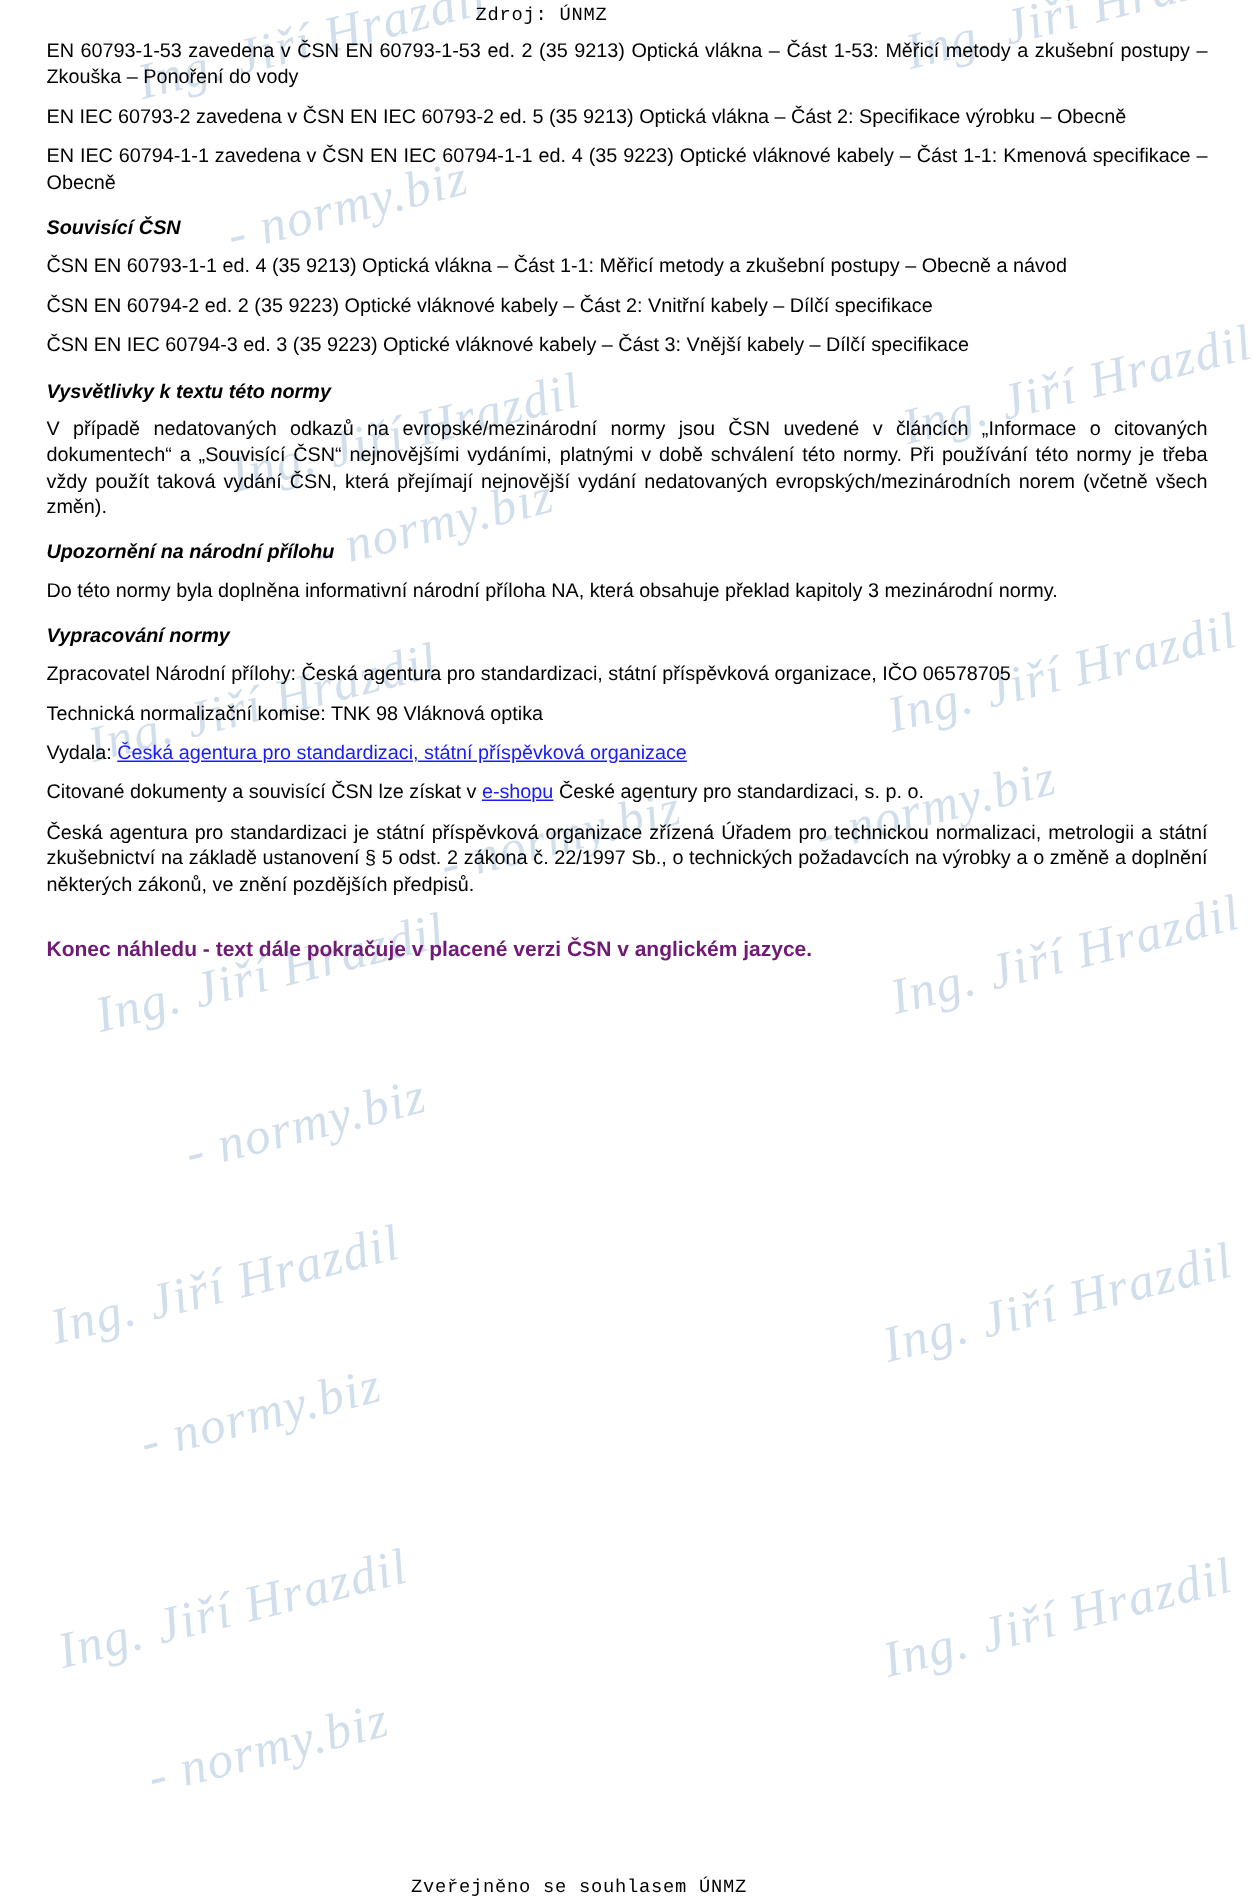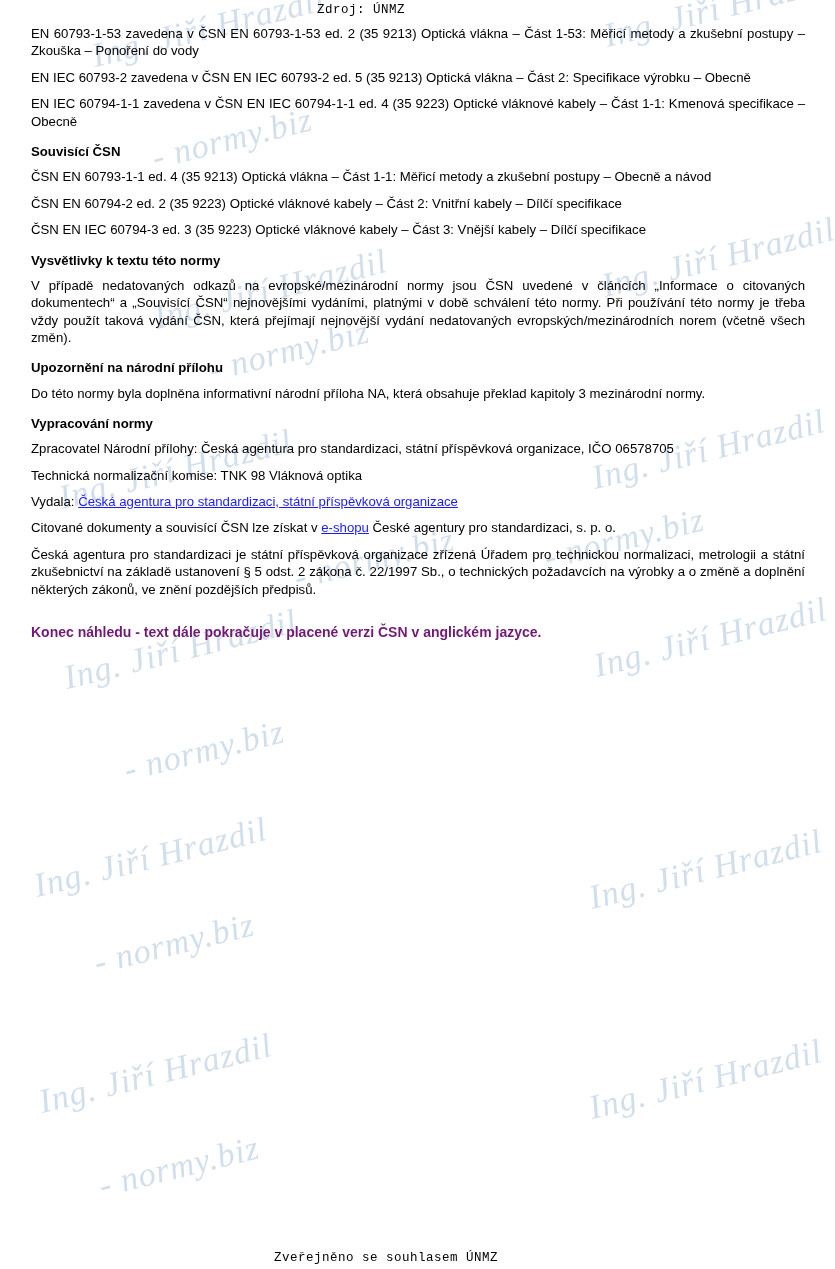--- a/index.html
+++ b/index.html
@@ -53,20 +53,21 @@
     font-size: 13.2px;
     line-height: 1.32;
     text-align: justify;
     text-justify: inter-word;
   }
   h3.sec {
     margin: 13px 0 8px 0;
     font-size: 13.2px;
     font-weight: bold;
     line-height: 1.3;
+    font-style: italic;
   }
   .link {
     color: #1a1aff;
     text-decoration: underline;
   }
   .bold {
     font-weight: normal;
   }
   .notice {
     margin-top: 26px;

